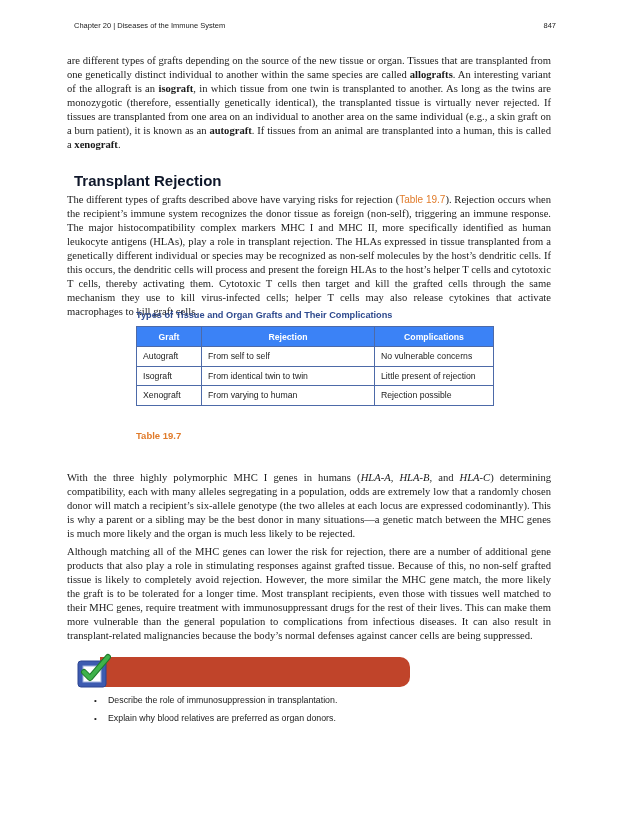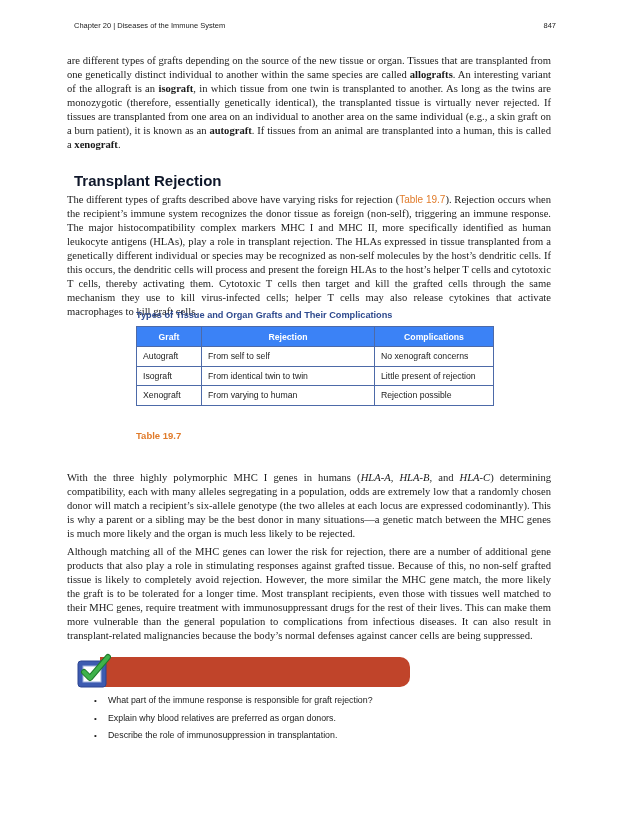--- a/index.html
+++ b/index.html
@@ -46,21 +46,21 @@
       <tr>
         <th style="width:56px;">Graft</th>
         <th style="width:164px;">Rejection</th>
         <th>Complications</th>
       </tr>
     </thead>
     <tbody>
       <tr>
         <td>Autograft</td>
         <td>From self to self</td>
-        <td>No xenograft concerns</td>
+        <td>No vulnerable concerns</td>
       </tr>
       <tr>
         <td>Isograft</td>
         <td>From identical twin to twin</td>
         <td>Little present of rejection</td>
       </tr>
       <tr>
         <td>Xenograft</td>
         <td>From varying to human</td>
         <td>Rejection possible</td>
@@ -76,18 +76,17 @@
 
   <div class="cyu-bar"></div>
   <svg class="cyu-icon" viewBox="0 0 34 36">
     <rect x="1" y="8" width="28" height="26" rx="3" fill="#3d5bb0" stroke="#2c4590" stroke-width="1"></rect>
     <rect x="6" y="13" width="18" height="16" fill="#ffffff" stroke="#9fb1de" stroke-width="1"></rect>
     <path d="M7 19 L13 25 L31 4" fill="none" stroke="#1f7a2a" stroke-width="6" stroke-linecap="round" stroke-linejoin="round"></path>
     <path d="M7 19 L13 25 L31 4" fill="none" stroke="#3fb24a" stroke-width="4" stroke-linecap="round" stroke-linejoin="round"></path>
   </svg>
 
   <ul class="cyu-list">
-    <li>What part of the immune response is responsible for graft rejection?</li>
+    <li>Describe the role of immunosuppression in transplantation.</li>
     <li>Explain why blood relatives are preferred as organ donors.</li>
-    <li>Describe the role of immunosuppression in transplantation.</li>
   </ul>
 
 </div>
 
 </body></html>

